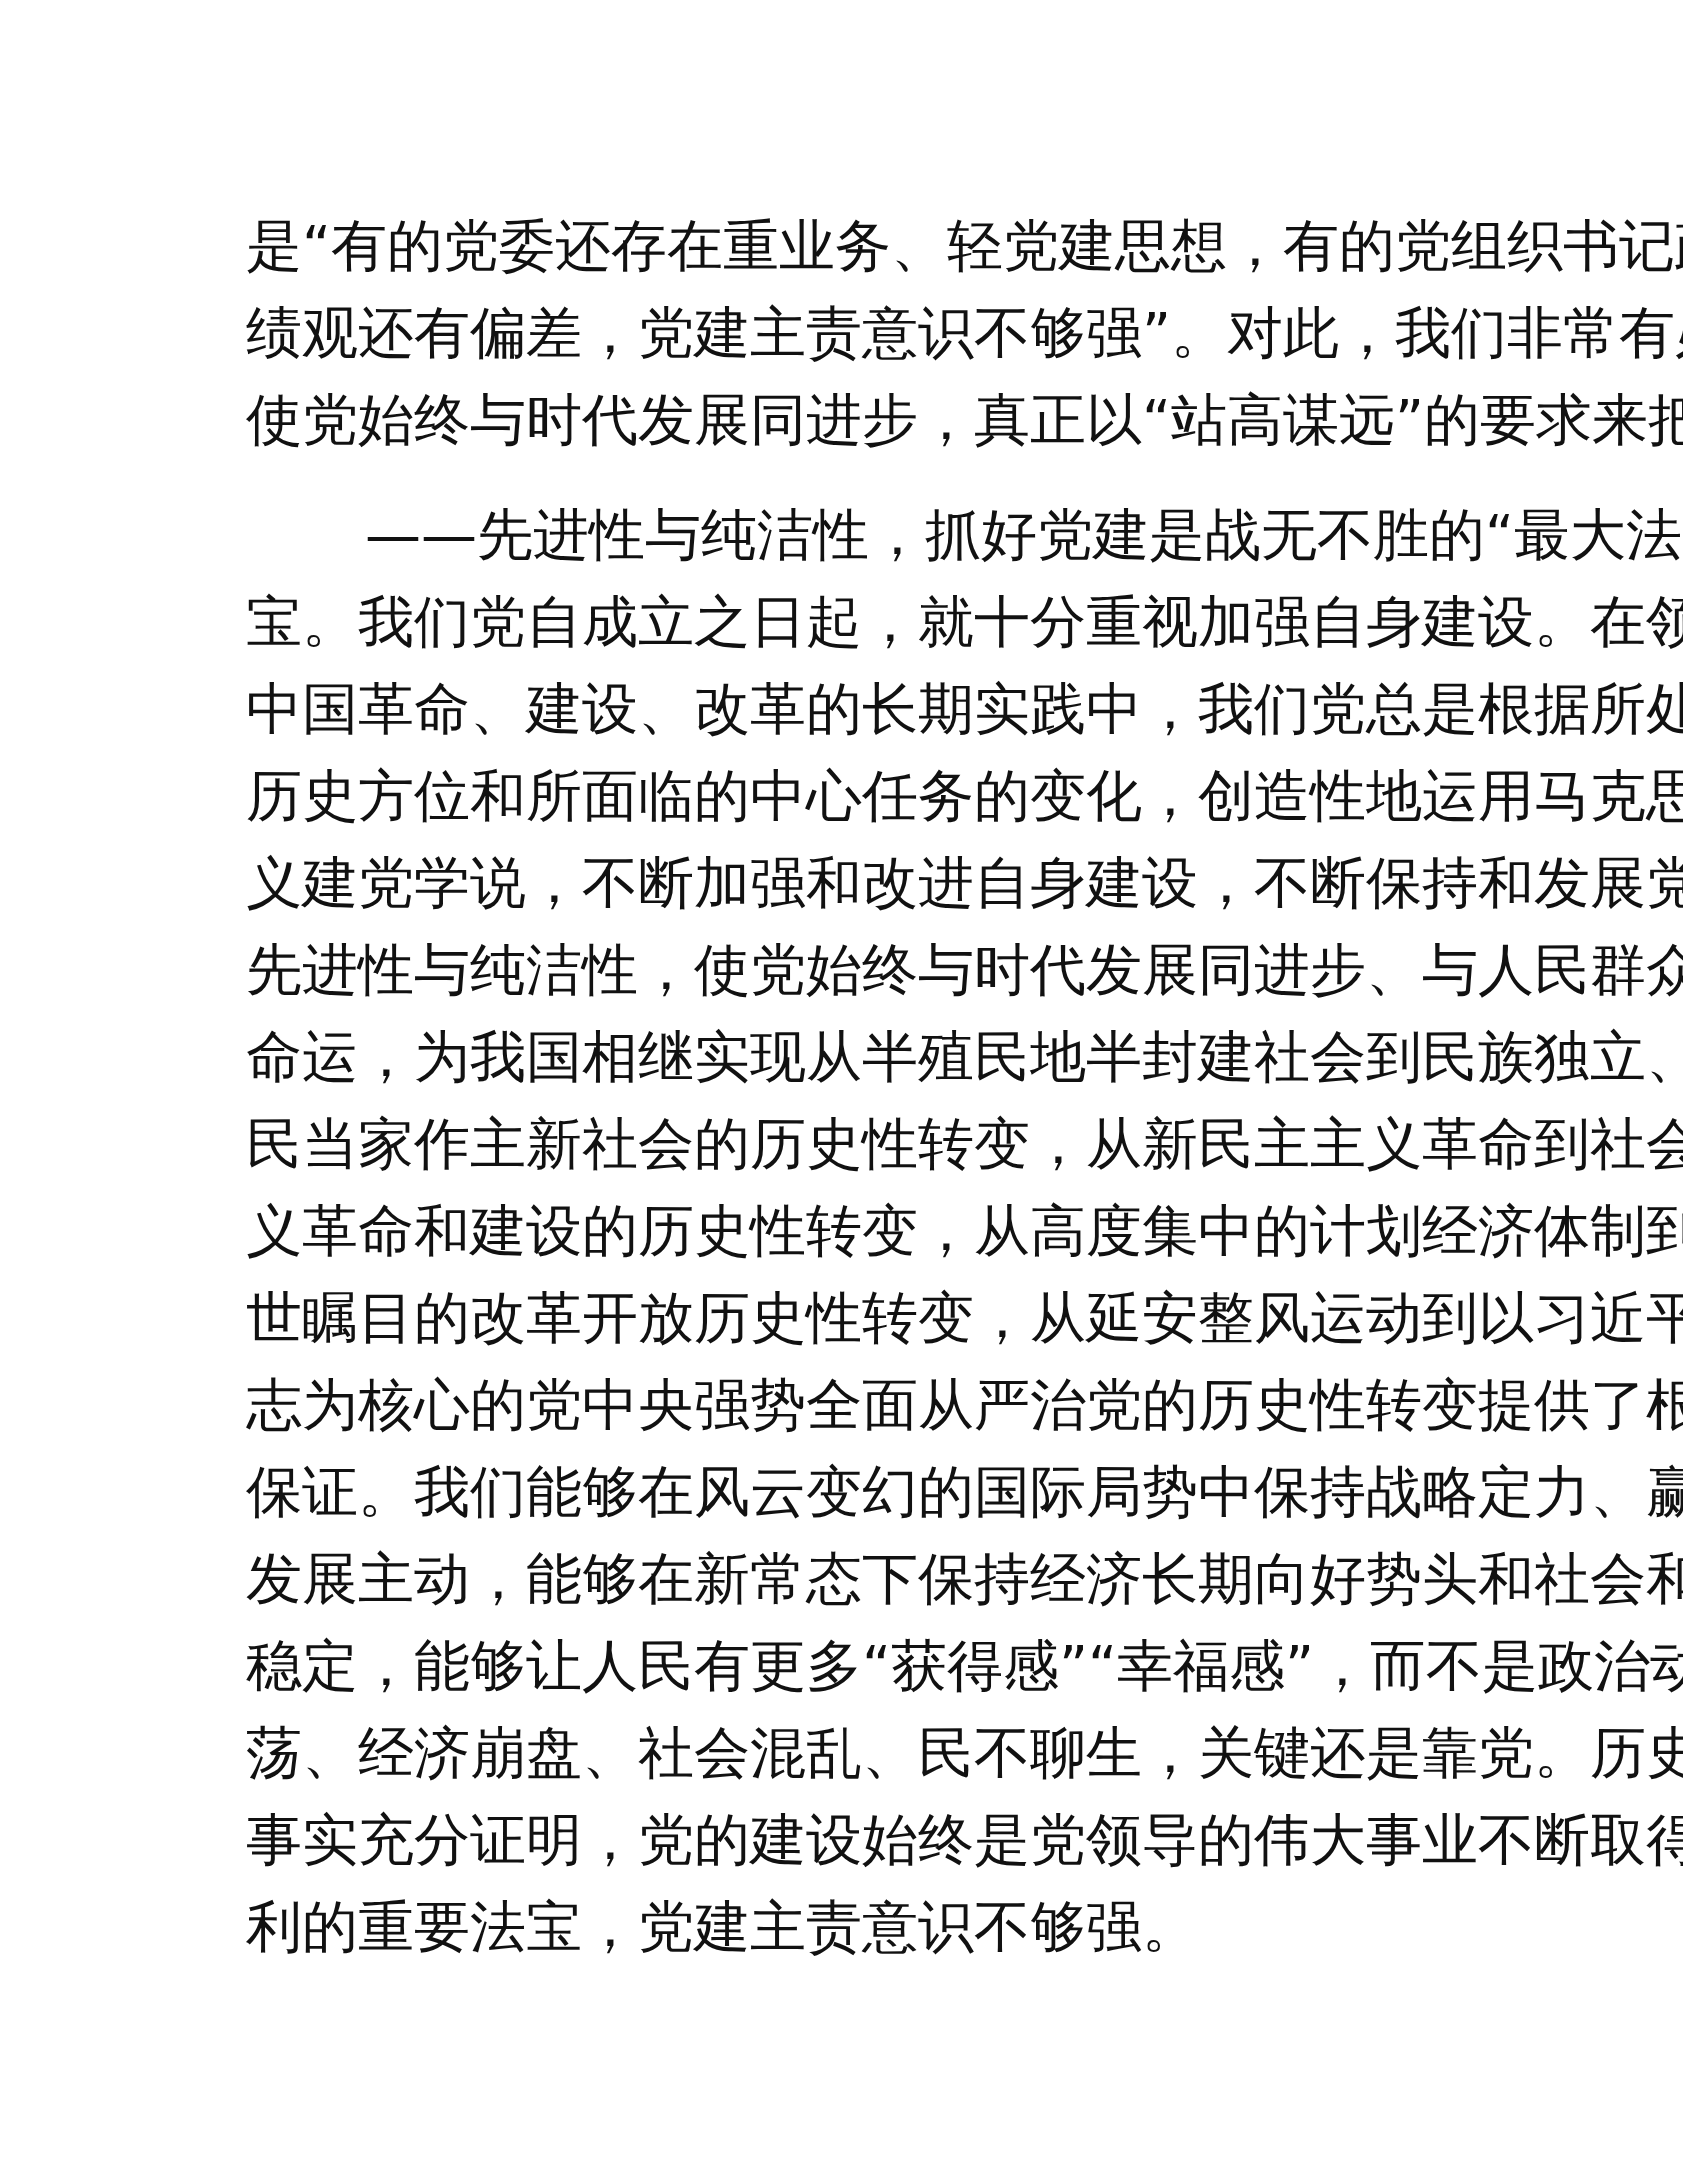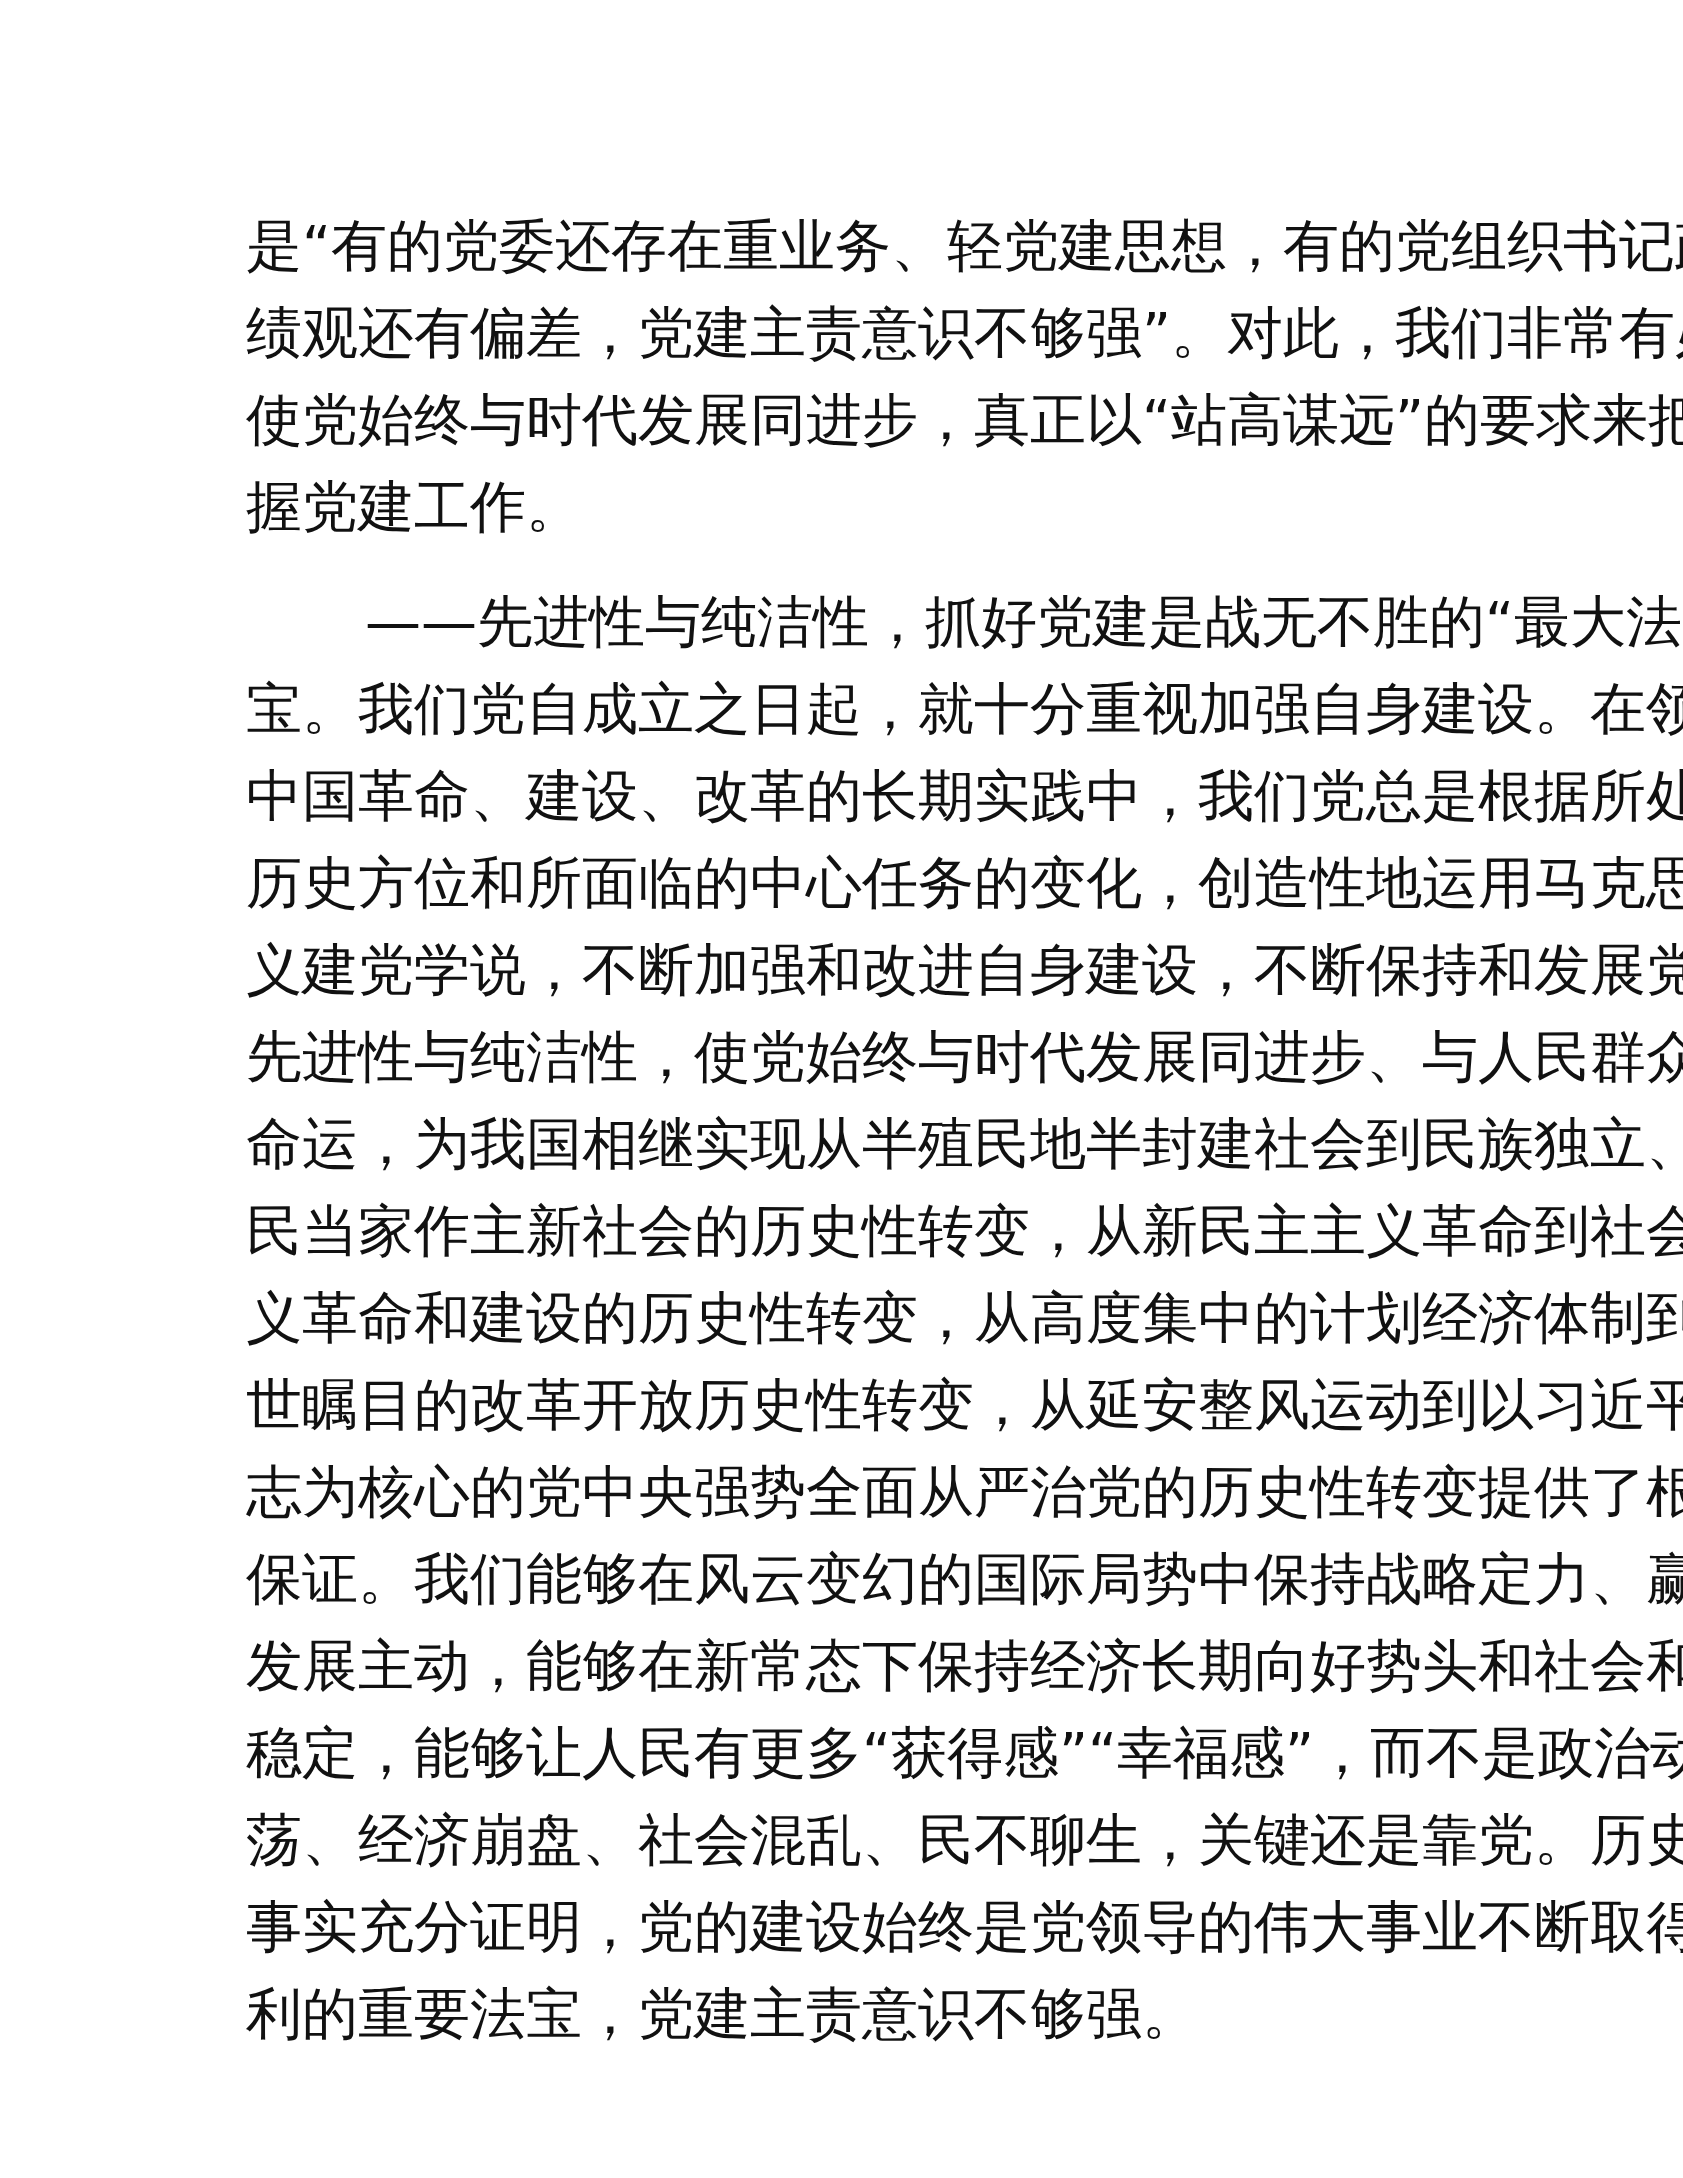--- a/index.html
+++ b/index.html
@@ -32,21 +32,20 @@
 </head>
 <body>
 
 <div class="page">
   <div class="text-block">
 
     <div class="para">
       <span class="line">是“有的党委还存在重业务、轻党建思想，有的党组织书记政</span>
       <span class="line">绩观还有偏差，党建主责意识不够强”。对此，我们非常有必</span>
       <span class="line">使党始终与时代发展同进步，真正以“站高谋远”的要求来把</span>
-      <span class="line last">握党建工作。</span>
     </div>
 
     <div class="para">
       <span class="line indent">——先进性与纯洁性，抓好党建是战无不胜的“最大法</span>
       <span class="line">宝。我们党自成立之日起，就十分重视加强自身建设。在领导</span>
       <span class="line">中国革命、建设、改革的长期实践中，我们党总是根据所处的</span>
       <span class="line">历史方位和所面临的中心任务的变化，创造性地运用马克思主</span>
       <span class="line">义建党学说，不断加强和改进自身建设，不断保持和发展党的</span>
       <span class="line">先进性与纯洁性，使党始终与时代发展同进步、与人民群众共</span>
       <span class="line">命运，为我国相继实现从半殖民地半封建社会到民族独立、人</span>

